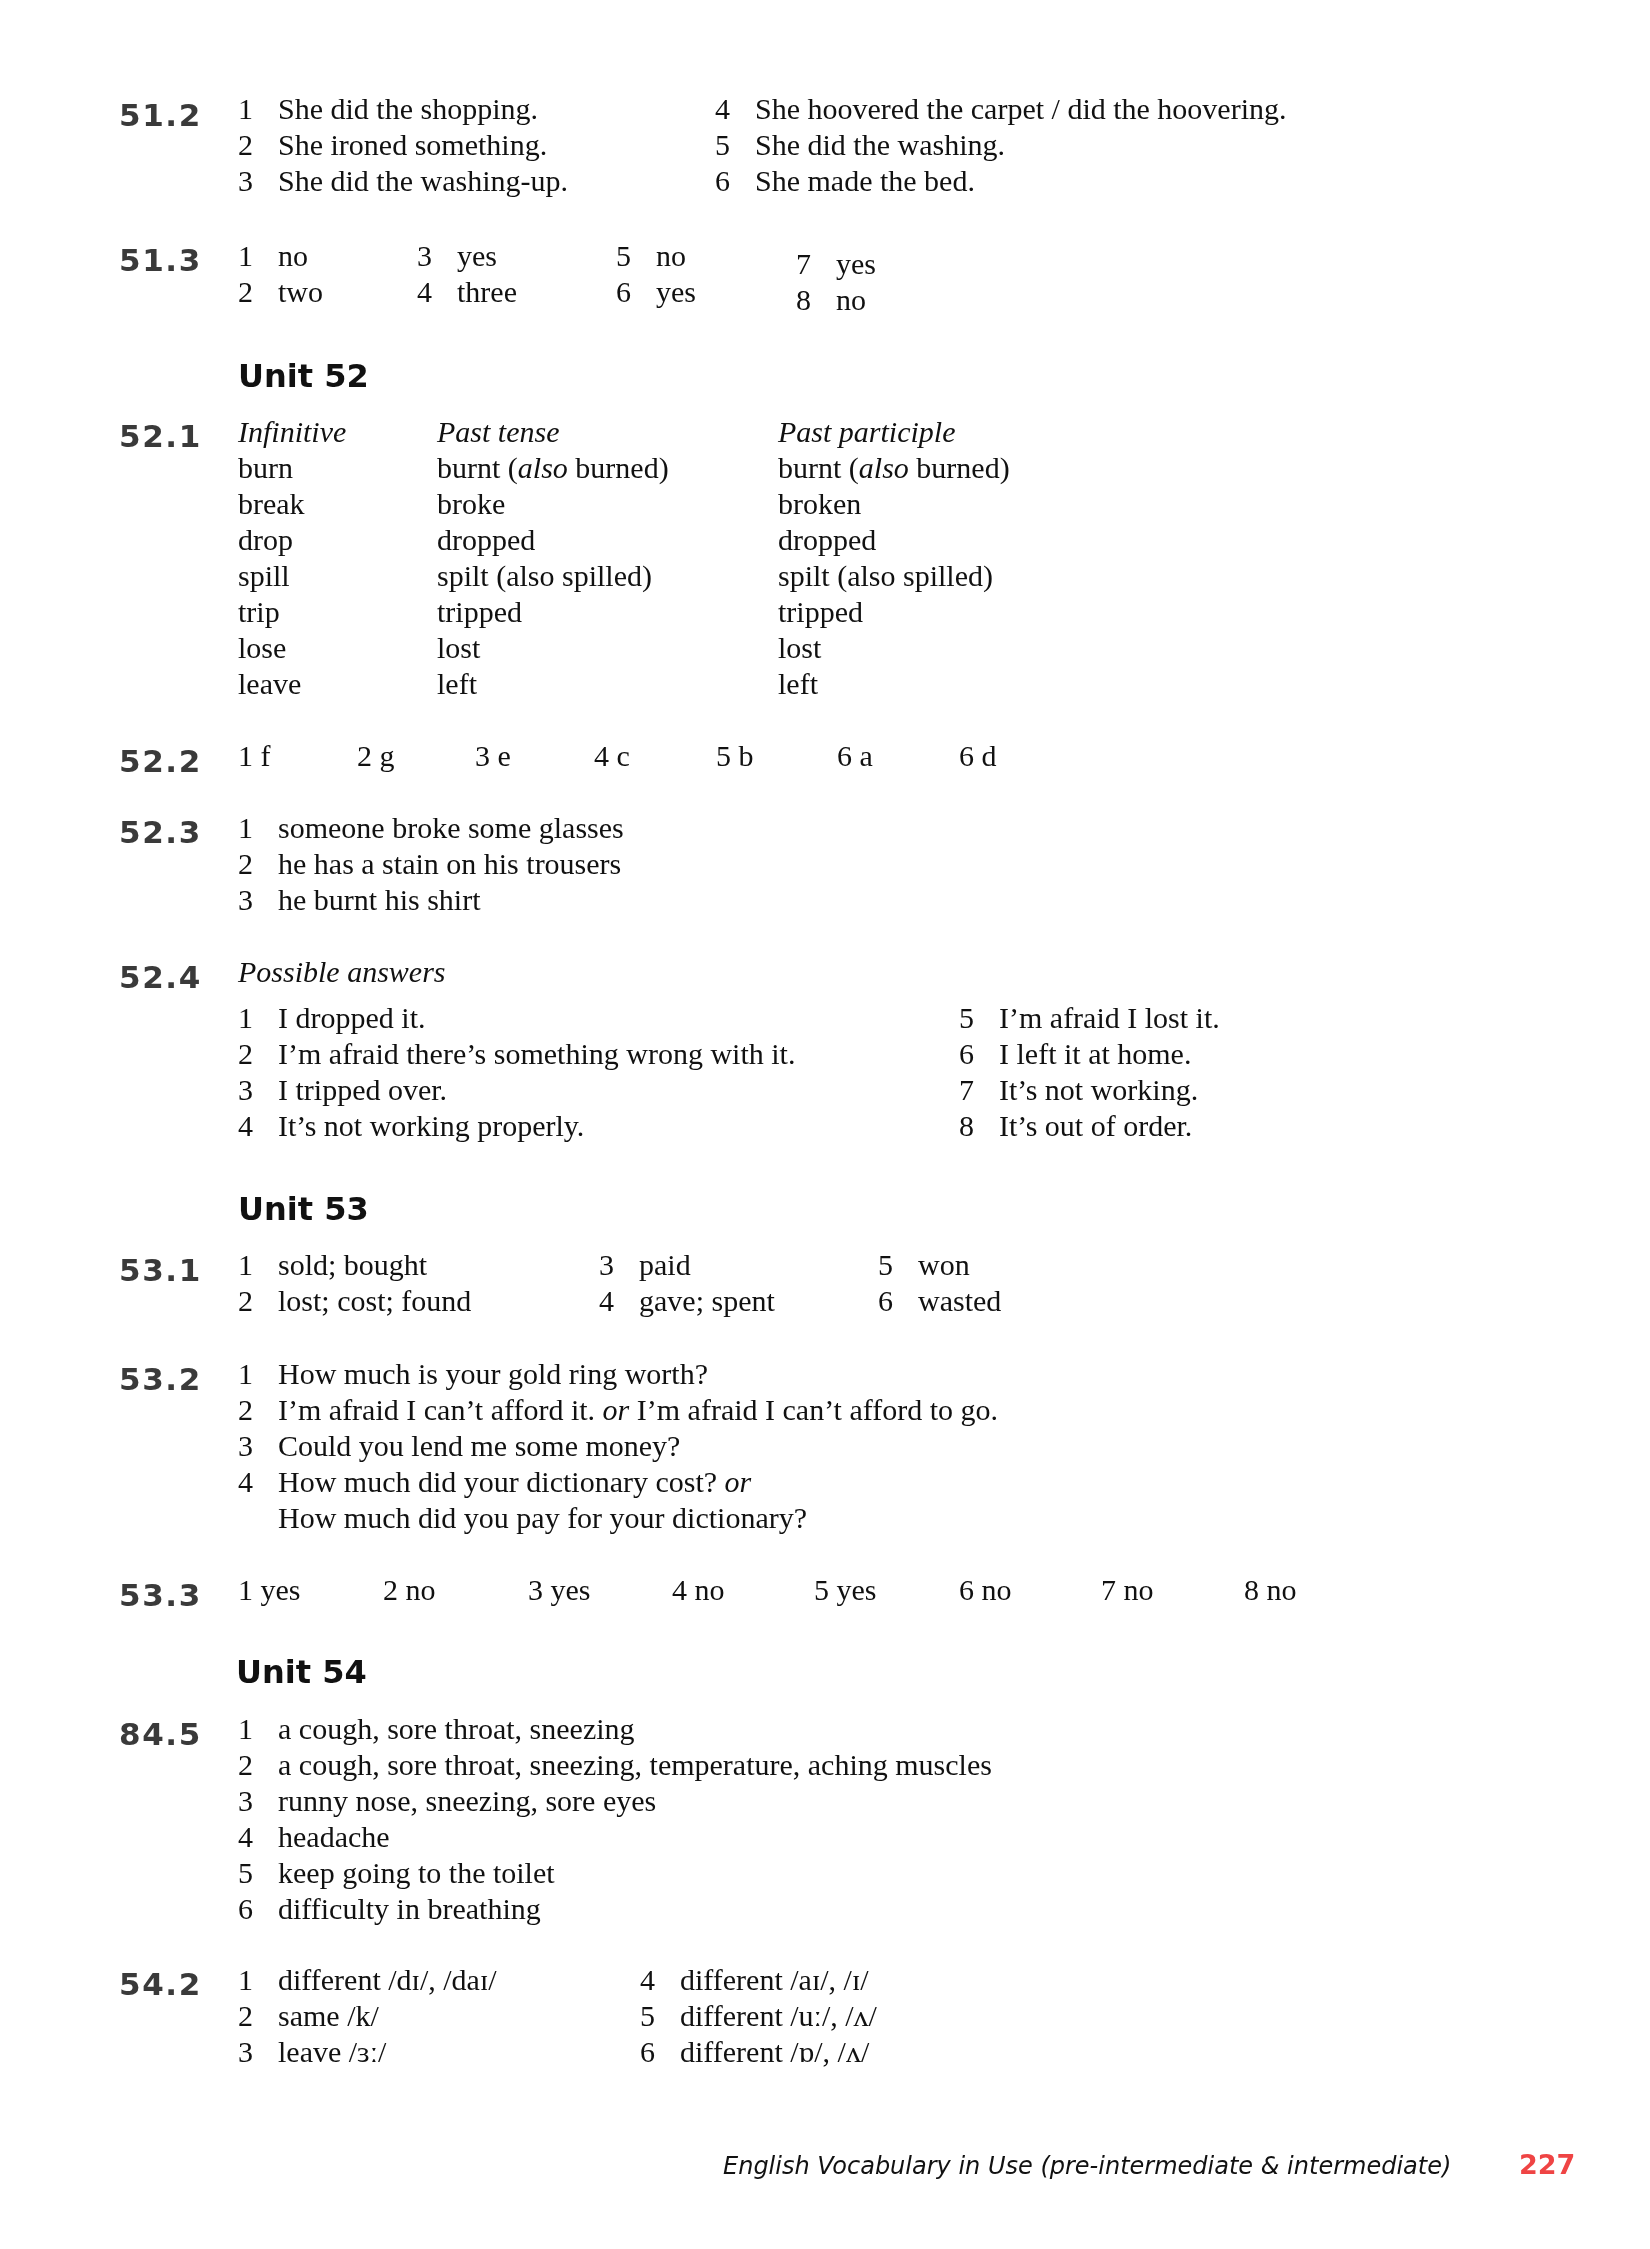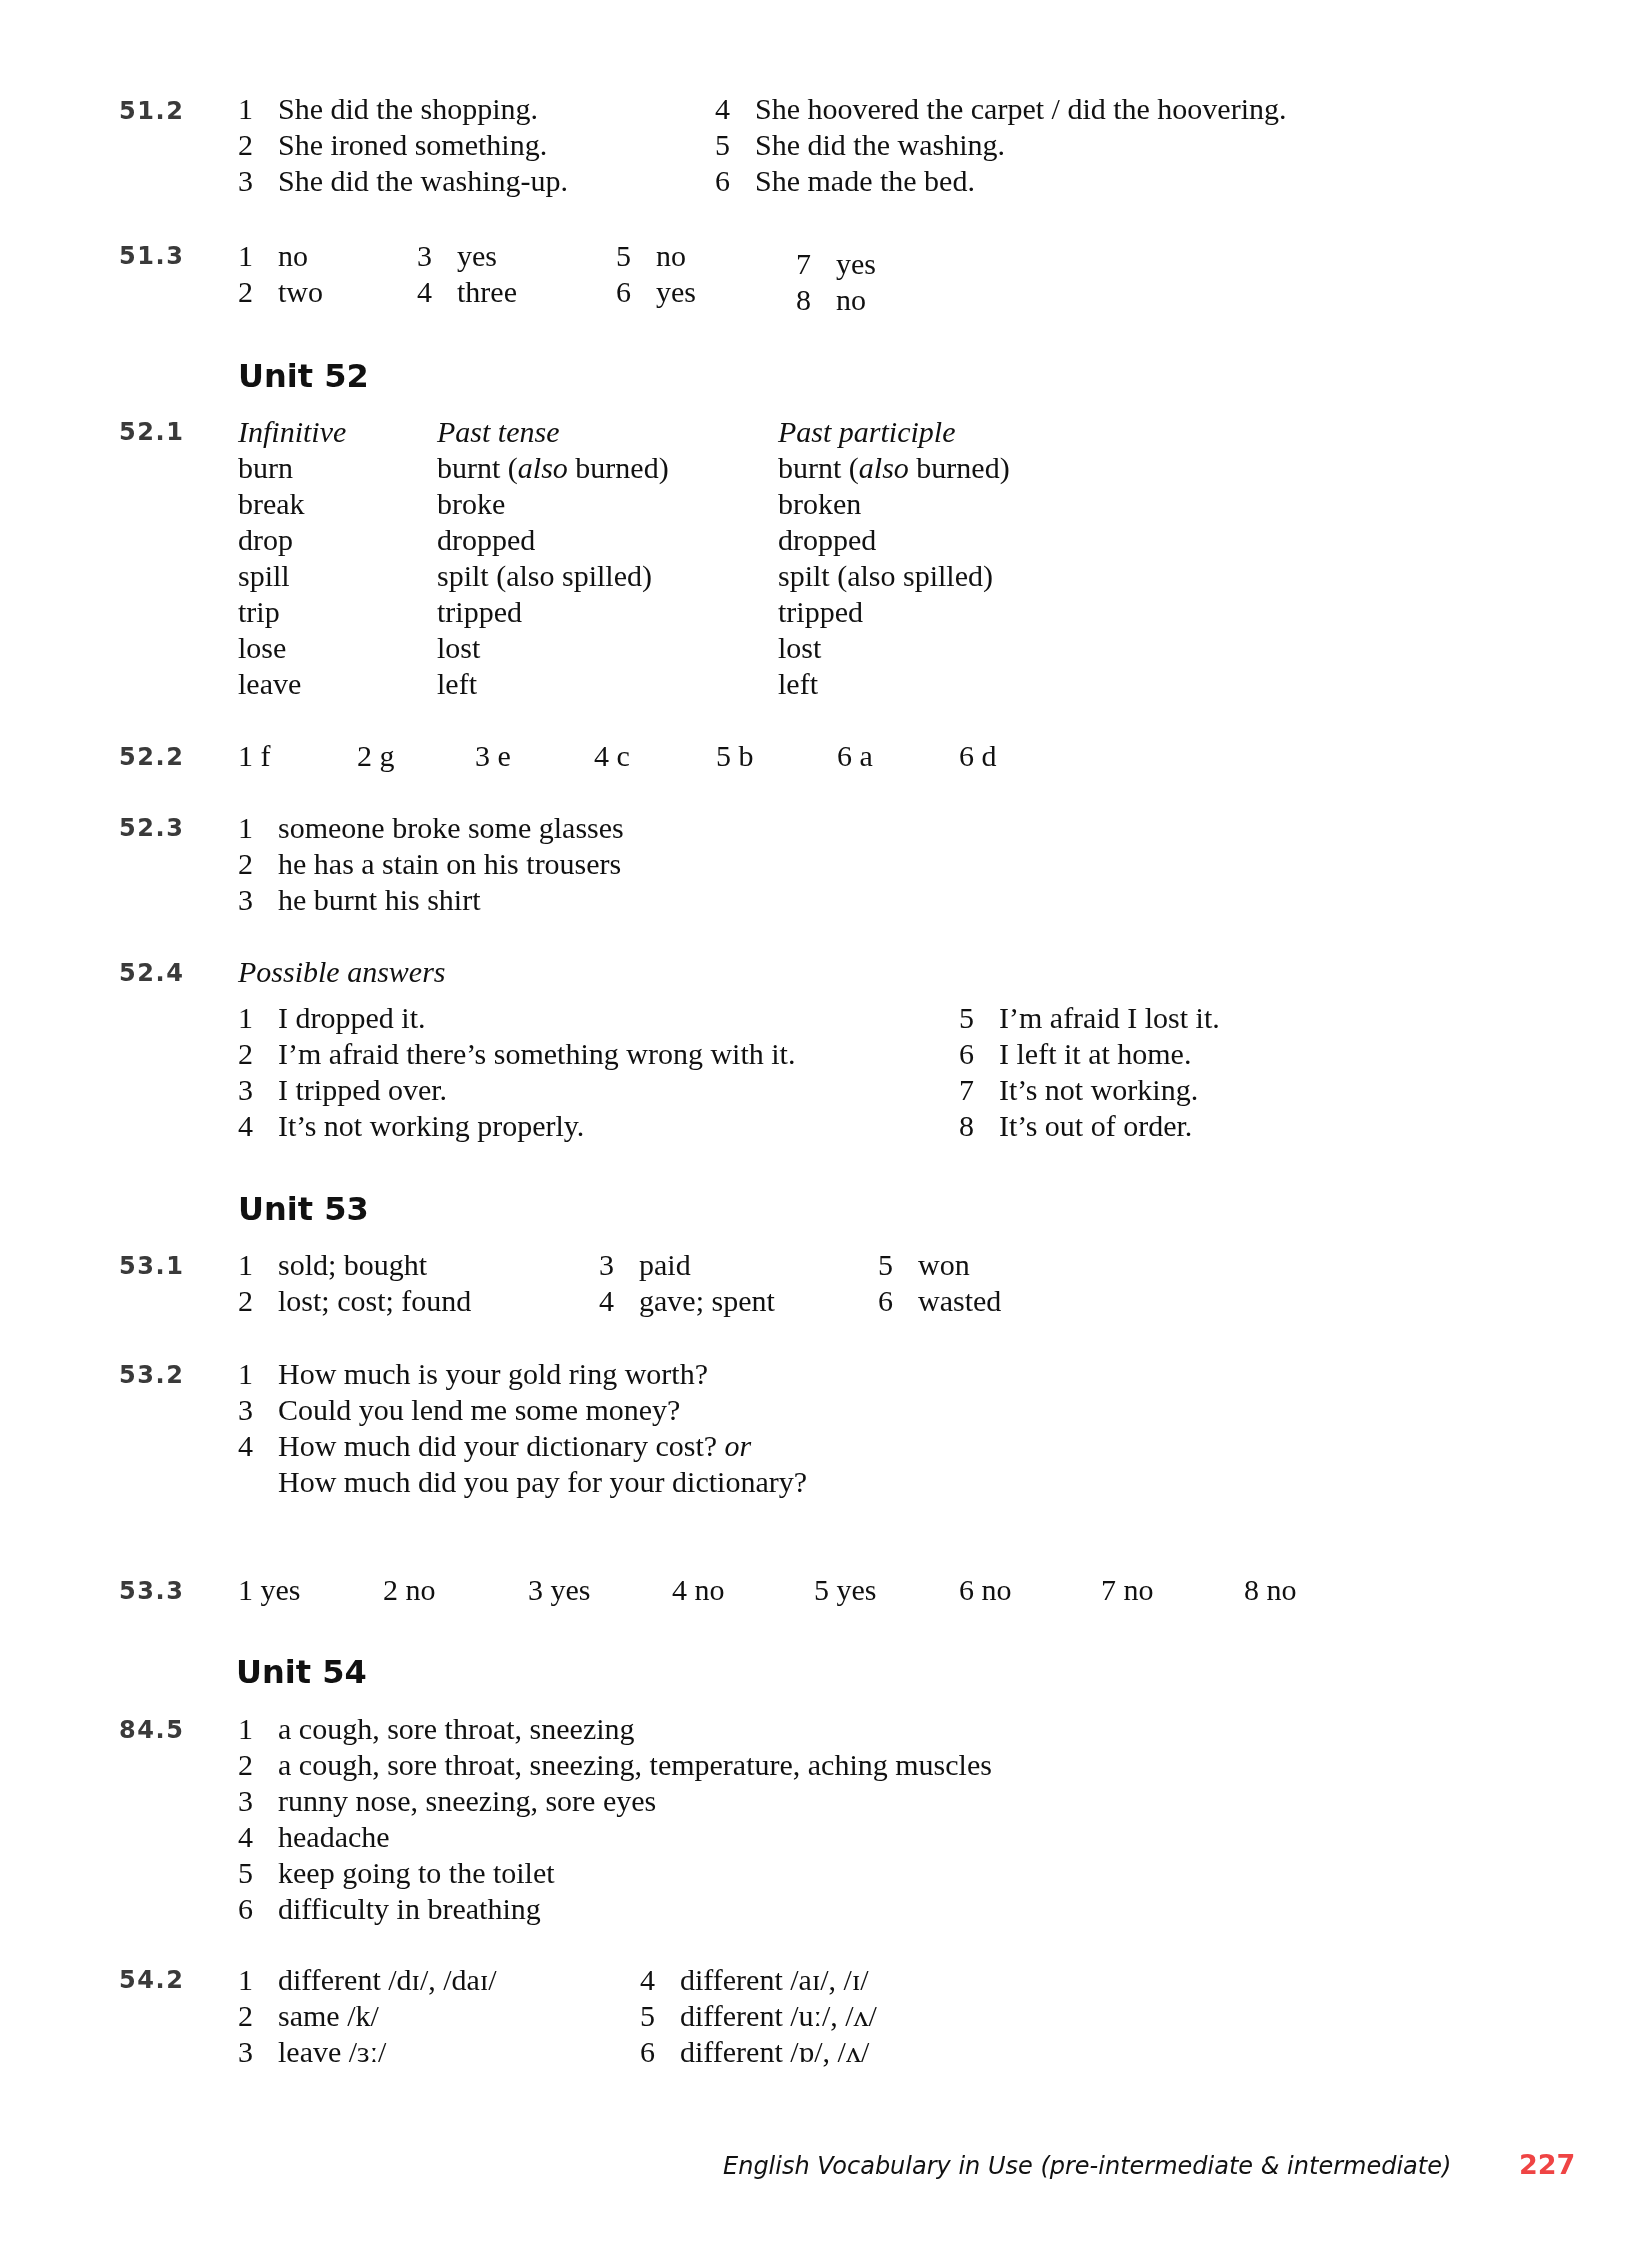--- a/index.html
+++ b/index.html
@@ -1,20 +1,20 @@
 <!DOCTYPE html>
 <html style="font-size:12.7px"><head>
 <meta charset="utf-8">
 <style>
   html, body { margin: 0; padding: 0; background: #ffffff; }
   body { width: 1650px; height: 2250px; position: relative; overflow: hidden;
          font-family: "Liberation Serif", "DejaVu Serif", serif; color: #111; }
   .abs { position: absolute; white-space: nowrap; }
   .sec { font-family: "DejaVu Sans", "Liberation Sans", sans-serif; font-weight: bold;
-         font-size: 24px; color: #3a3a3a; letter-spacing: 1.6px; }
+         font-size: 31px; color: #3a3a3a; letter-spacing: 1.6px; }
   .unit { font-family: "DejaVu Sans", "Liberation Sans", sans-serif; font-weight: bold;
           font-size: 32px; color: #111; }
   .t { font-size: 30px; line-height: 36px; }
   .num { display: inline-block; width: 40px; }
   .it { font-style: italic; }
   .footer-title { font-family: "DejaVu Sans", "Liberation Sans", sans-serif; font-style: italic;
                   font-size: 24px; color: #111; }
   .page-num { font-family: "DejaVu Sans", "Liberation Sans", sans-serif; font-weight: bold;
               font-size: 27px; color: #ef4444; }
 </style>
@@ -128,20 +128,21 @@
   <div><span class="num">4</span><span>gave; spent</span></div>
 </div>
 <div class="abs t" style="left:878px;top:1247px;">
   <div><span class="num">5</span><span>won</span></div>
   <div><span class="num">6</span><span>wasted</span></div>
 </div>
 
 <div class="abs sec" style="left:119px;top:1361px;">53.2</div>
 <div class="abs t" style="left:238px;top:1356px;">
   <div><span class="num">1</span><span>How much is your gold ring worth?</span></div>
+  <div><span class="num">2</span><span>I’m afraid I can’t afford it. </span><span class="it">or</span><span> I’m afraid I can’t afford to go.</span></div>
   <div><span class="num">3</span><span>Could you lend me some money?</span></div>
   <div><span class="num">4</span><span>How much did your dictionary cost? </span><span class="it">or</span></div>
   <div><span class="num"></span><span>How much did you pay for your dictionary?</span></div>
 </div>
 
 <div class="abs sec" style="left:119px;top:1577px;">53.3</div>
 <div class="abs t" style="left:238px;top:1572px;">1 yes</div>
 <div class="abs t" style="left:383px;top:1572px;">2 no</div>
 <div class="abs t" style="left:528px;top:1572px;">3 yes</div>
 <div class="abs t" style="left:672px;top:1572px;">4 no</div>

